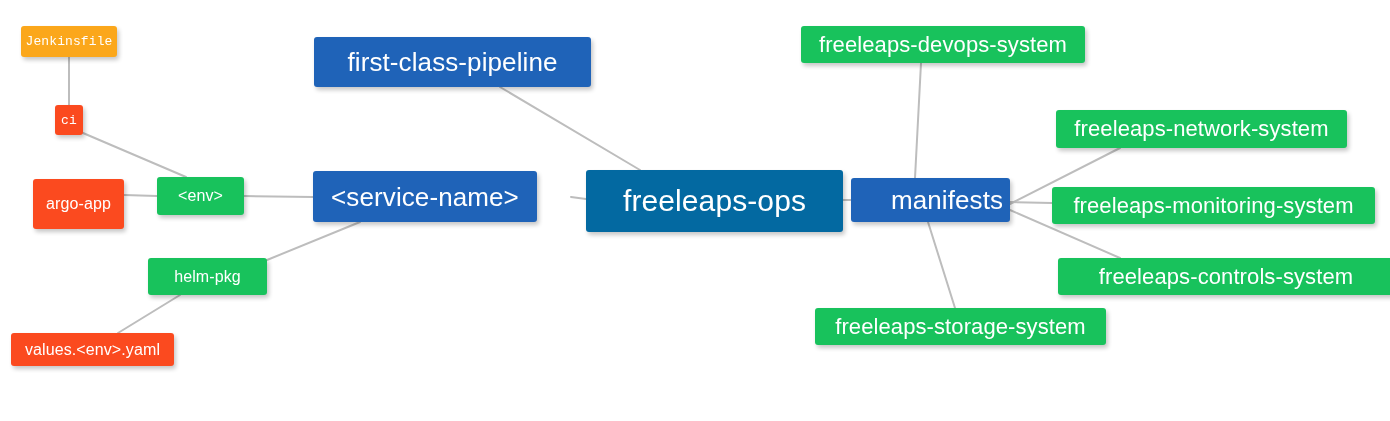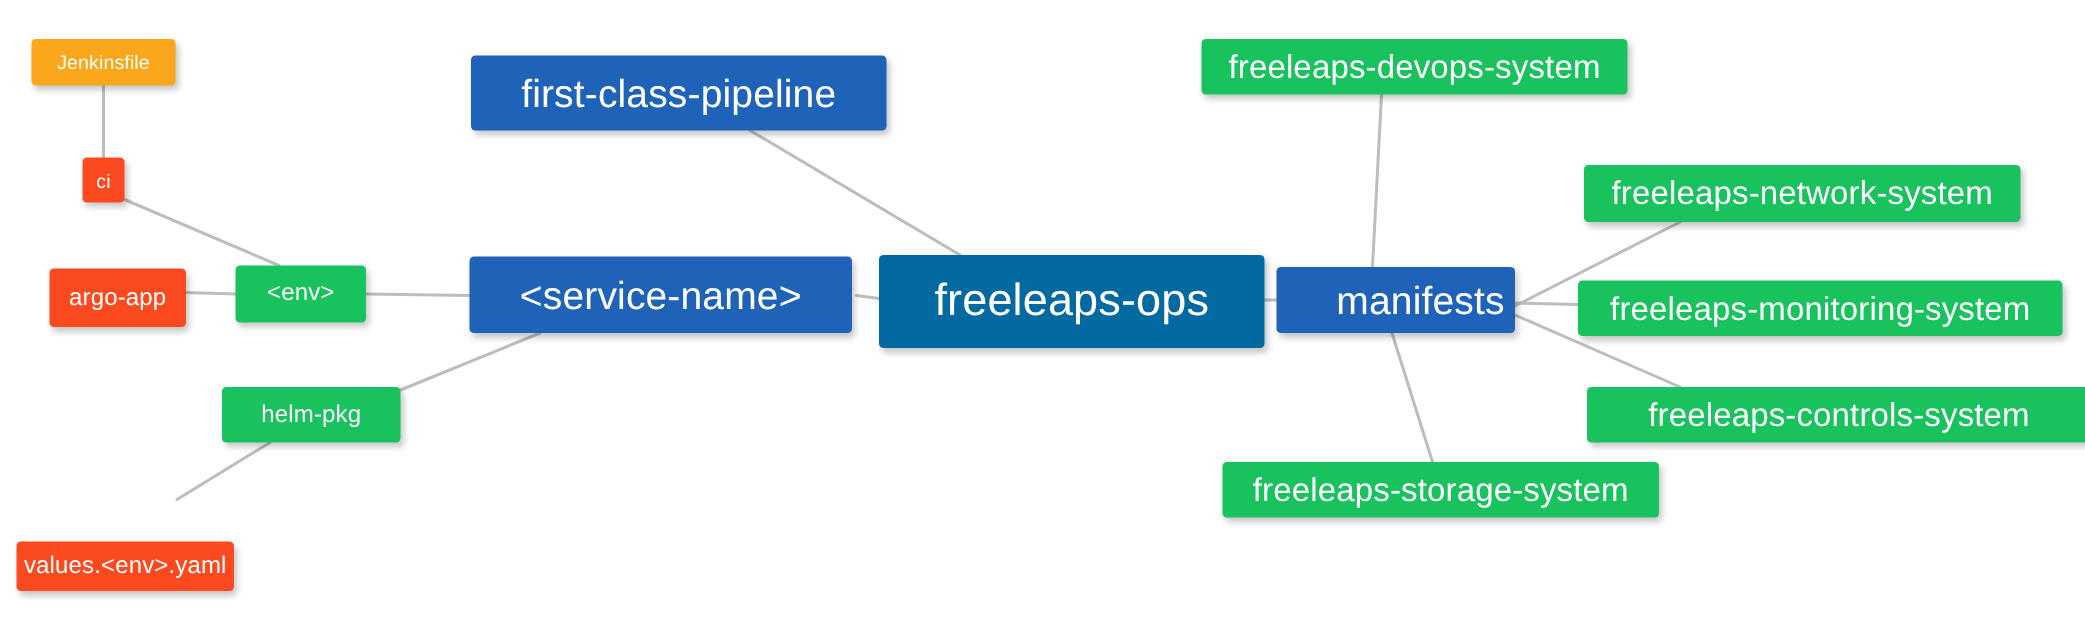--- a/index.html
+++ b/index.html
@@ -61,21 +61,21 @@
     background: #fba71b;
   }
   .node.red {
     background: #fb4a1f;
   }
   .node.sz-xl  { font-size: 30px; }
   .node.sz-lg  { font-size: 26px; }
   .node.sz-md  { font-size: 16px; }
   .node.sz-sm  { font-size: 22px; }
   .node.sz-xs  { font-size: 16px; }
-  .node.sz-xxs { font-size: 13px; }
+  .node.sz-xxs { font-size: 13px; font-family: Liberation Mono, monospace; }
 </style>
 </head>
 <body>
 
 <div id="mindmap">
   <svg id="edge-layer" viewBox="0 0 1390 421" width="1390" height="421">
       <line x1="500" y1="87" x2="640" y2="170" class="edge" stroke="#bdbdbd"></line>
       <line x1="571" y1="197" x2="586" y2="199" class="edge" stroke="#bdbdbd"></line>
       <line x1="843" y1="200" x2="851" y2="200" class="edge" stroke="#bdbdbd"></line>
       <line x1="244" y1="196" x2="313" y2="197" class="edge" stroke="#bdbdbd"></line>
@@ -85,28 +85,28 @@
       <line x1="360" y1="222" x2="267" y2="260" class="edge" stroke="#bdbdbd"></line>
       <line x1="180" y1="295" x2="118" y2="333" class="edge" stroke="#bdbdbd"></line>
       <line x1="915" y1="178" x2="921" y2="63" class="edge" stroke="#bdbdbd"></line>
       <line x1="1010" y1="204" x2="1120" y2="148" class="edge" stroke="#bdbdbd"></line>
       <line x1="1010" y1="202" x2="1052" y2="203" class="edge" stroke="#bdbdbd"></line>
       <line x1="1010" y1="210" x2="1120" y2="258" class="edge" stroke="#bdbdbd"></line>
       <line x1="928" y1="222" x2="955" y2="308" class="edge" stroke="#bdbdbd"></line>
     </svg>
   <div id="node-layer">
       <div class="node root sz-xl" style="left: 586px; top: 170px; width: 257px; height: 62px;">freeleaps-ops</div>
-      <div class="node blue sz-lg" style="left: 313px; top: 171px; width: 255px; height: 51px;">&lt;service-name&gt;</div>
+      <div class="node blue sz-lg" style="left: 313px; top: 171px; width: 224px; height: 51px;">&lt;service-name&gt;</div>
       <div class="node blue sz-lg" style="left: 314px; top: 37px; width: 277px; height: 50px;">first-class-pipeline</div>
       <div class="node blue sz-lg" style="left: 851px; top: 178px; width: 159px; height: 44px; padding-left: 33px;">manifests</div>
       <div class="node green sz-md" style="left: 157px; top: 177px; width: 87px; height: 38px;">&lt;env&gt;</div>
       <div class="node green sz-md" style="left: 148px; top: 258px; width: 119px; height: 37px;">helm-pkg</div>
       <div class="node green sz-sm" style="left: 801px; top: 26px; width: 284px; height: 37px;">freeleaps-devops-system</div>
       <div class="node green sz-sm" style="left: 1056px; top: 110px; width: 291px; height: 38px;">freeleaps-network-system</div>
       <div class="node green sz-sm" style="left: 1052px; top: 187px; width: 323px; height: 37px;">freeleaps-monitoring-system</div>
       <div class="node green sz-sm" style="left: 1058px; top: 258px; width: 336px; height: 37px;">freeleaps-controls-system</div>
       <div class="node green sz-sm" style="left: 815px; top: 308px; width: 291px; height: 37px;">freeleaps-storage-system</div>
       <div class="node orange sz-xxs" style="left: 21px; top: 26px; width: 96px; height: 31px;">Jenkinsfile</div>
       <div class="node red sz-xxs" style="left: 55px; top: 105px; width: 28px; height: 30px;">ci</div>
-      <div class="node red sz-xs" style="left: 33px; top: 179px; width: 91px; height: 39px;">argo-app</div>
-      <div class="node red sz-xs" style="left: 11px; top: 333px; width: 145px; height: 33px; margin-top: 28px;">values.&lt;env&gt;.yaml</div>
+      <div class="node red sz-xs" style="left: 33px; top: 179px; width: 91px; height: 50px;">argo-app</div>
+      <div class="node red sz-xs" style="left: 11px; top: 333px; width: 163px; height: 33px;">values.&lt;env&gt;.yaml</div>
     </div>
 </div>
 
 </body></html>

